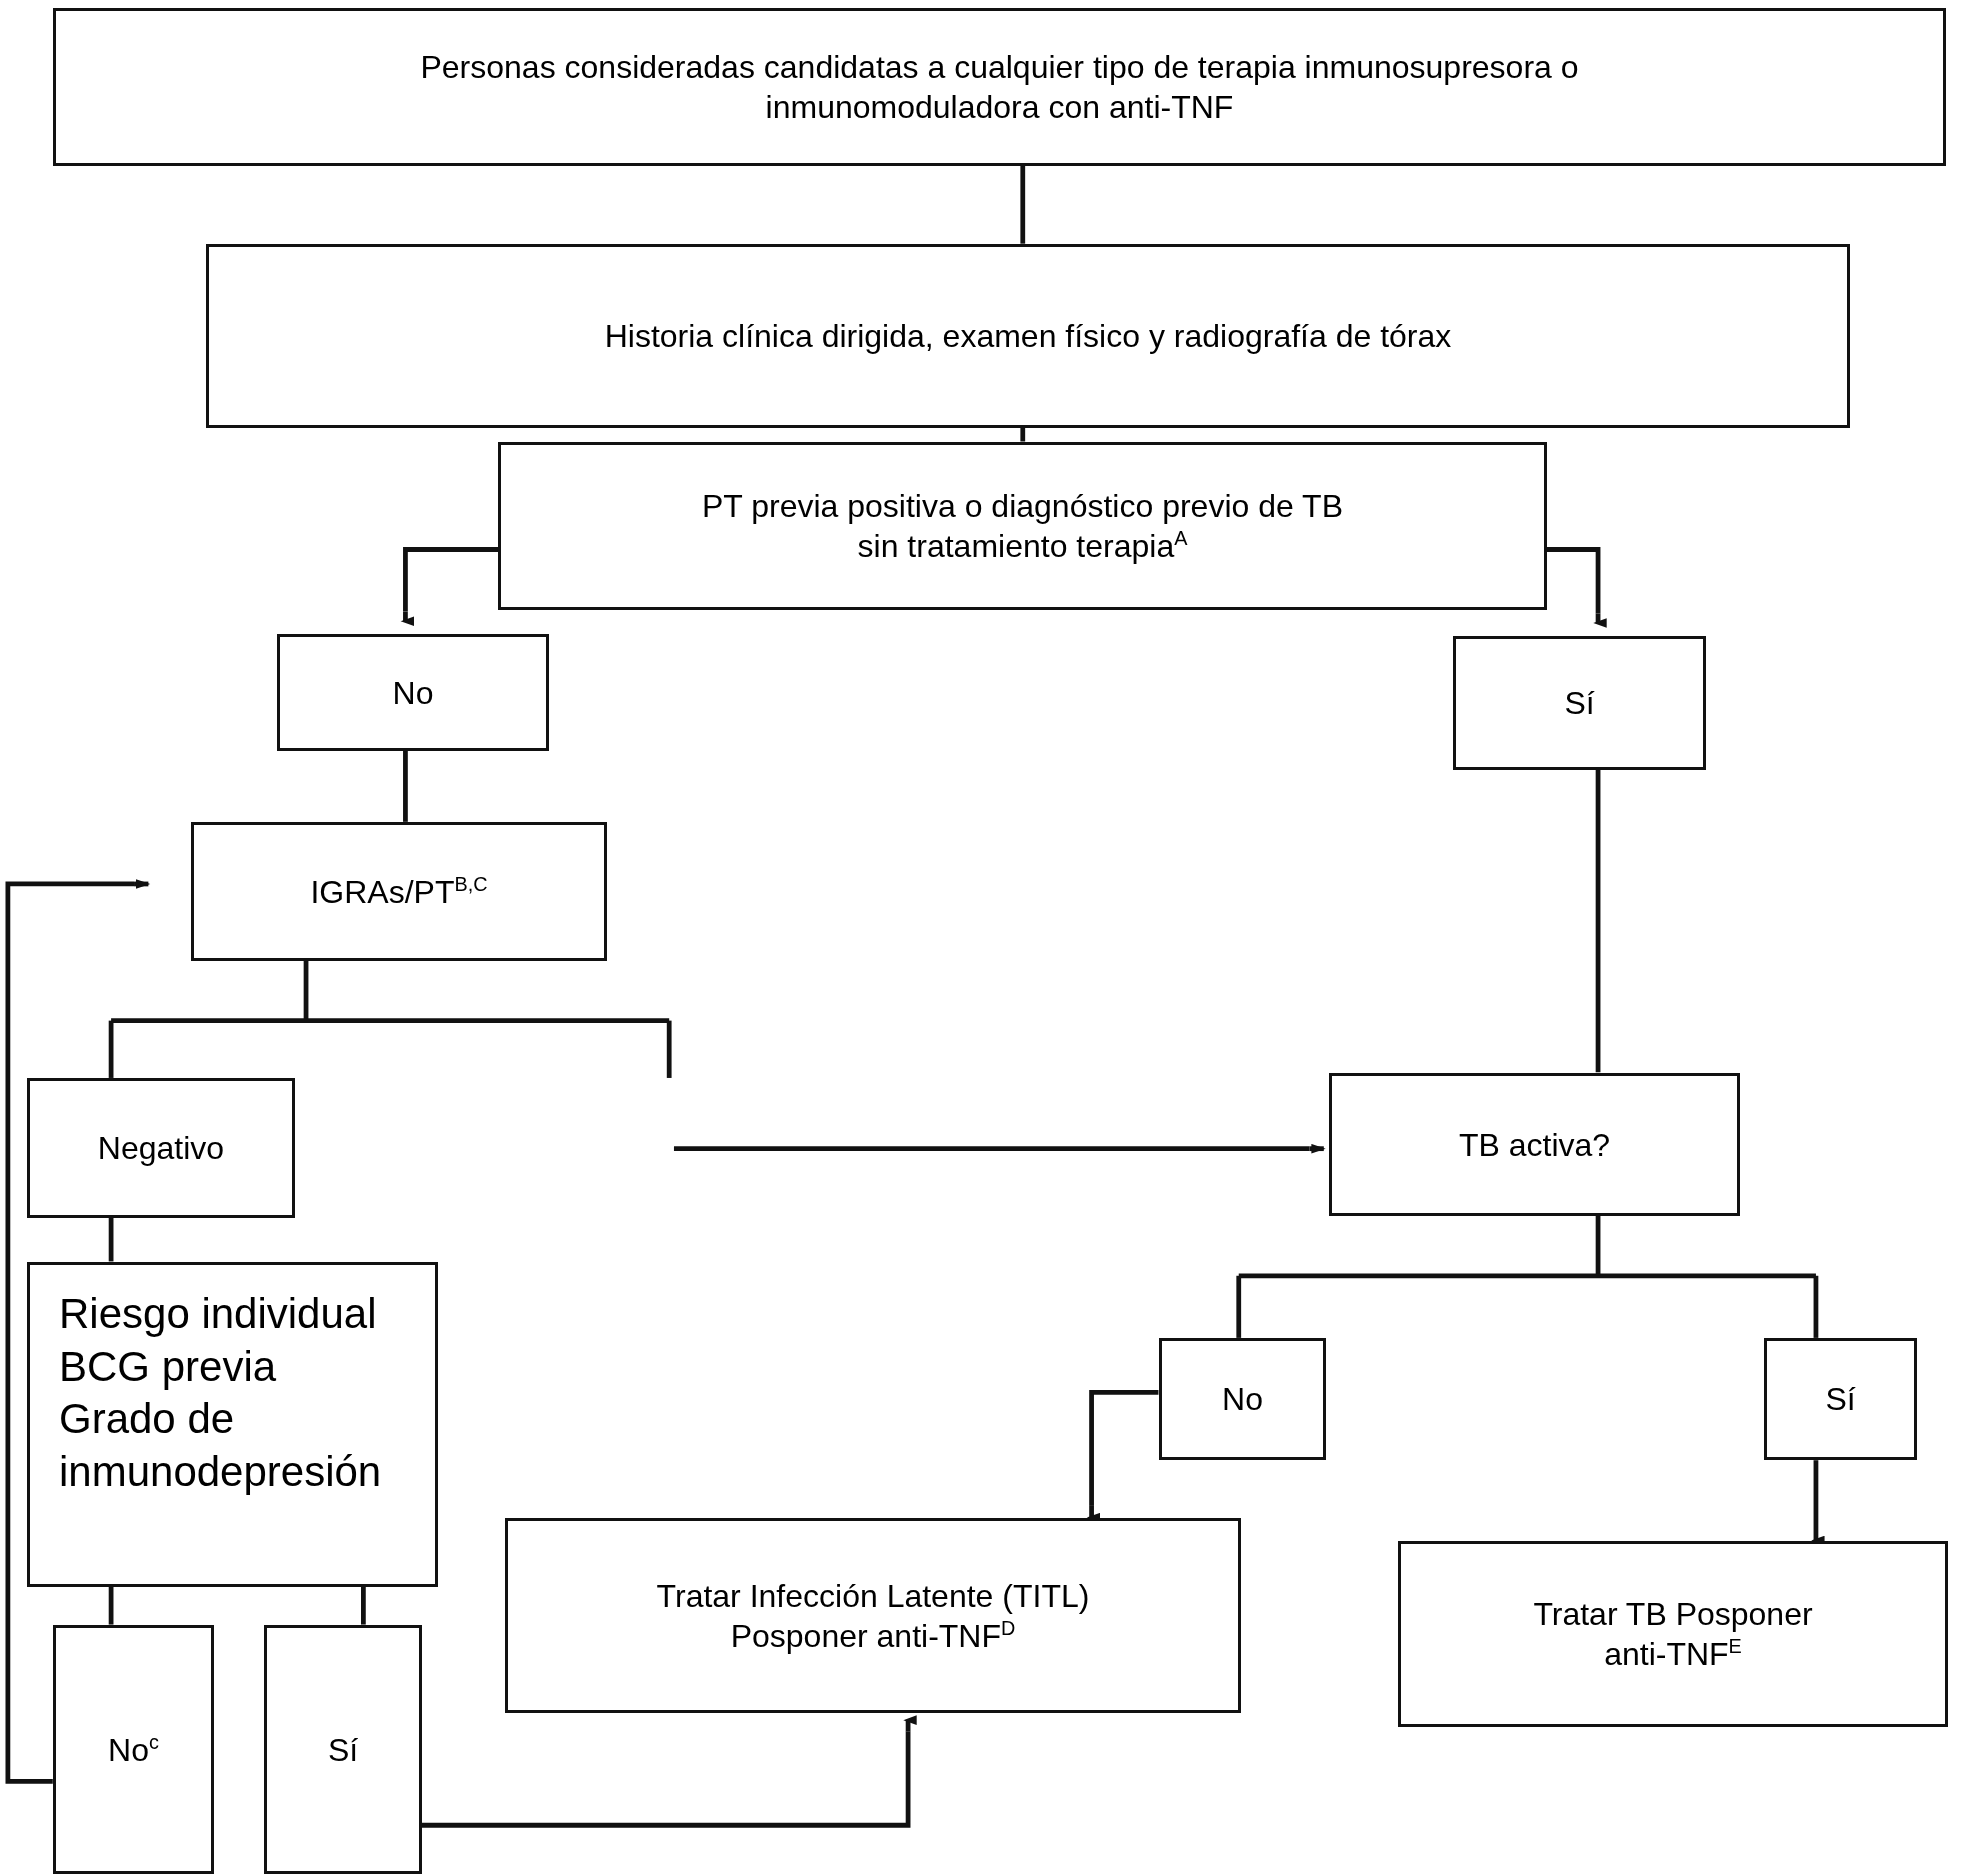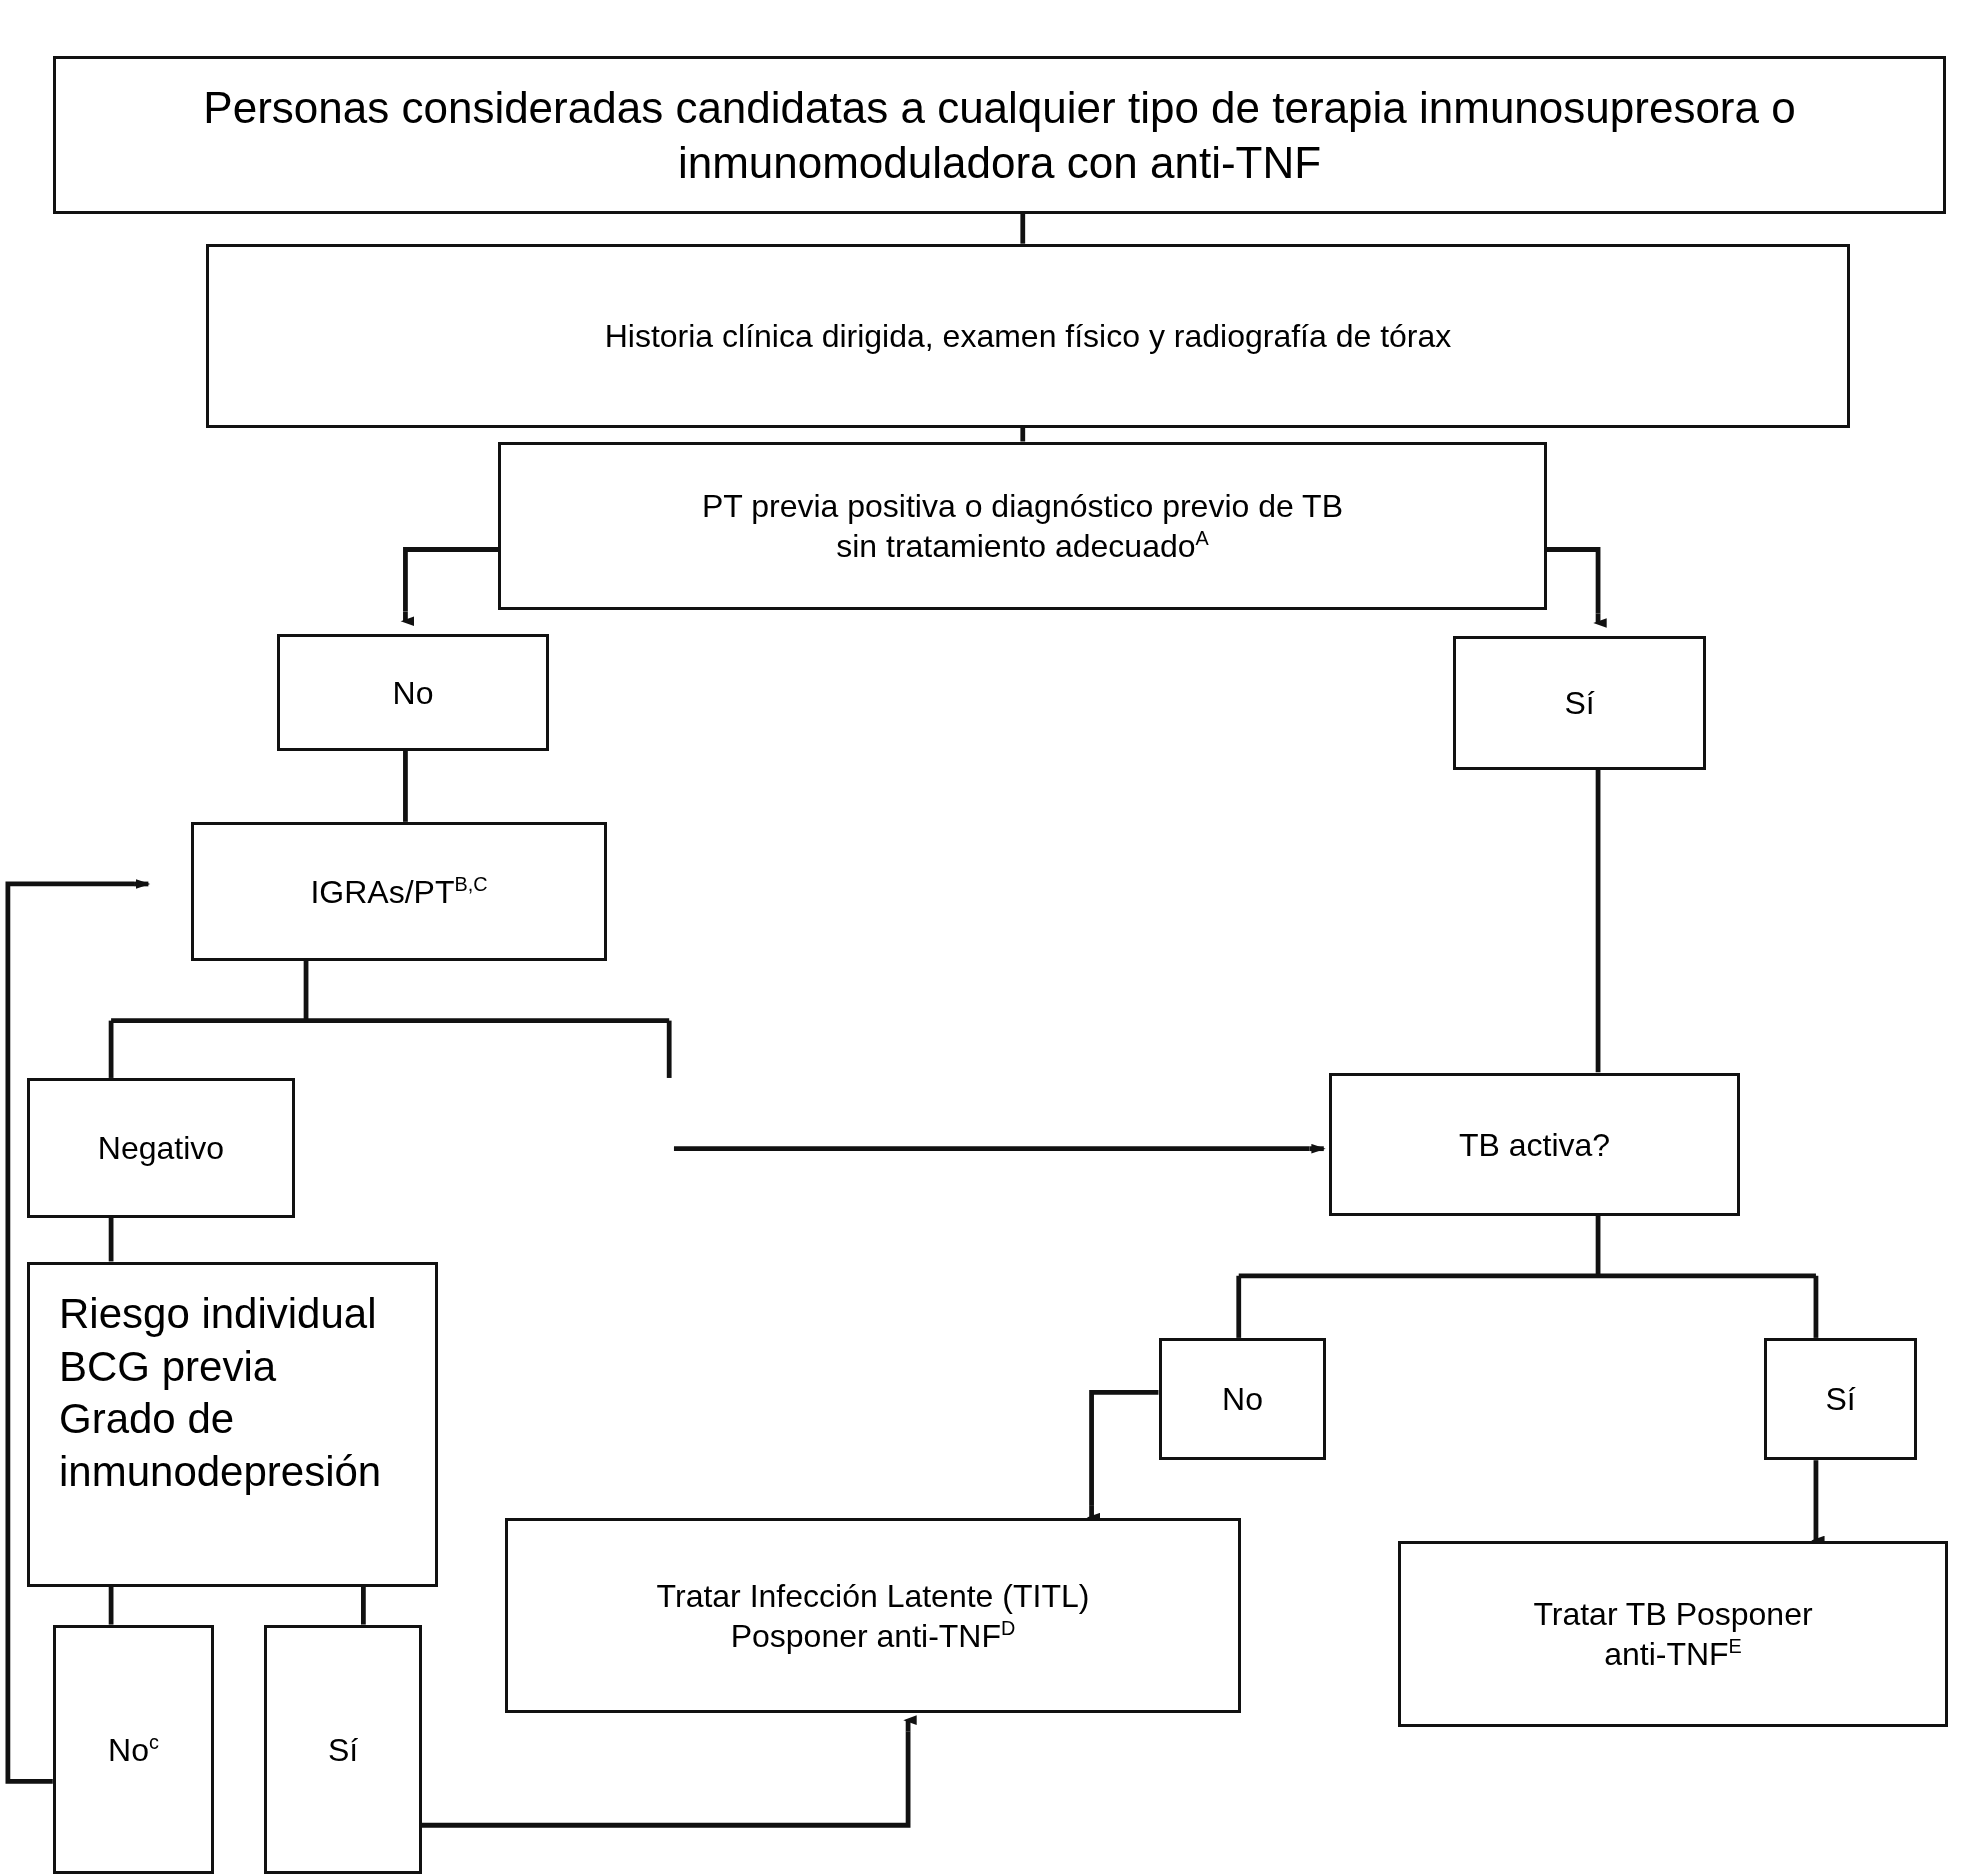--- a/index.html
+++ b/index.html
@@ -40,21 +40,21 @@
     justify-content: flex-start;
     text-align: left;
   }
   .node-box.align-top {
     align-items: flex-start;
   }
   .node-label {
     display: block;
     white-space: pre-line;
   }
-  .fs-xl { font-size: 44px; margin-top: 48px; }
+  .fs-xl { font-size: 32px; }
   .fs-lg { font-size: 32px; }
   .fs-md { font-size: 42px; }
   sup.note {
     font-size: 0.62em;
     vertical-align: super;
     line-height: 0;
   }
 </style>
 </head>
 <body>
@@ -125,21 +125,21 @@
 
   <div class="node-box fs-xl" style="left:53px; top:7.6px; width:1893px; height:158px; padding:0 38px;">
     <span class="node-label"><span>Personas consideradas candidatas a cualquier tipo de terapia inmunosupresora o</span><br><span>inmunomoduladora con anti-TNF</span></span>
   </div>
 
   <div class="node-box fs-lg" style="left:206px; top:244px; width:1644px; height:184px; padding:0 29px;">
     <span class="node-label">Historia clínica dirigida, examen físico y radiografía de tórax</span>
   </div>
 
   <div class="node-box fs-lg" style="left:498px; top:442px; width:1049px; height:168px; padding:0 23px;">
-    <span class="node-label"><span>PT previa positiva o diagnóstico previo de TB</span><br><span>sin tratamiento adecuado</span><sup class="note">A</sup></span>
+    <span class="node-label"><span>PT previa positiva o diagnóstico previo de TB</span><br><span>sin tratamiento terapia</span><sup class="note">A</sup></span>
   </div>
 
   <div class="node-box fs-lg" style="left:277px; top:634px; width:272px; height:117px;">
     <span class="node-label">No</span>
   </div>
 
   <div class="node-box fs-lg" style="left:1453px; top:636px; width:253px; height:134px;">
     <span class="node-label">Sí</span>
   </div>
 

